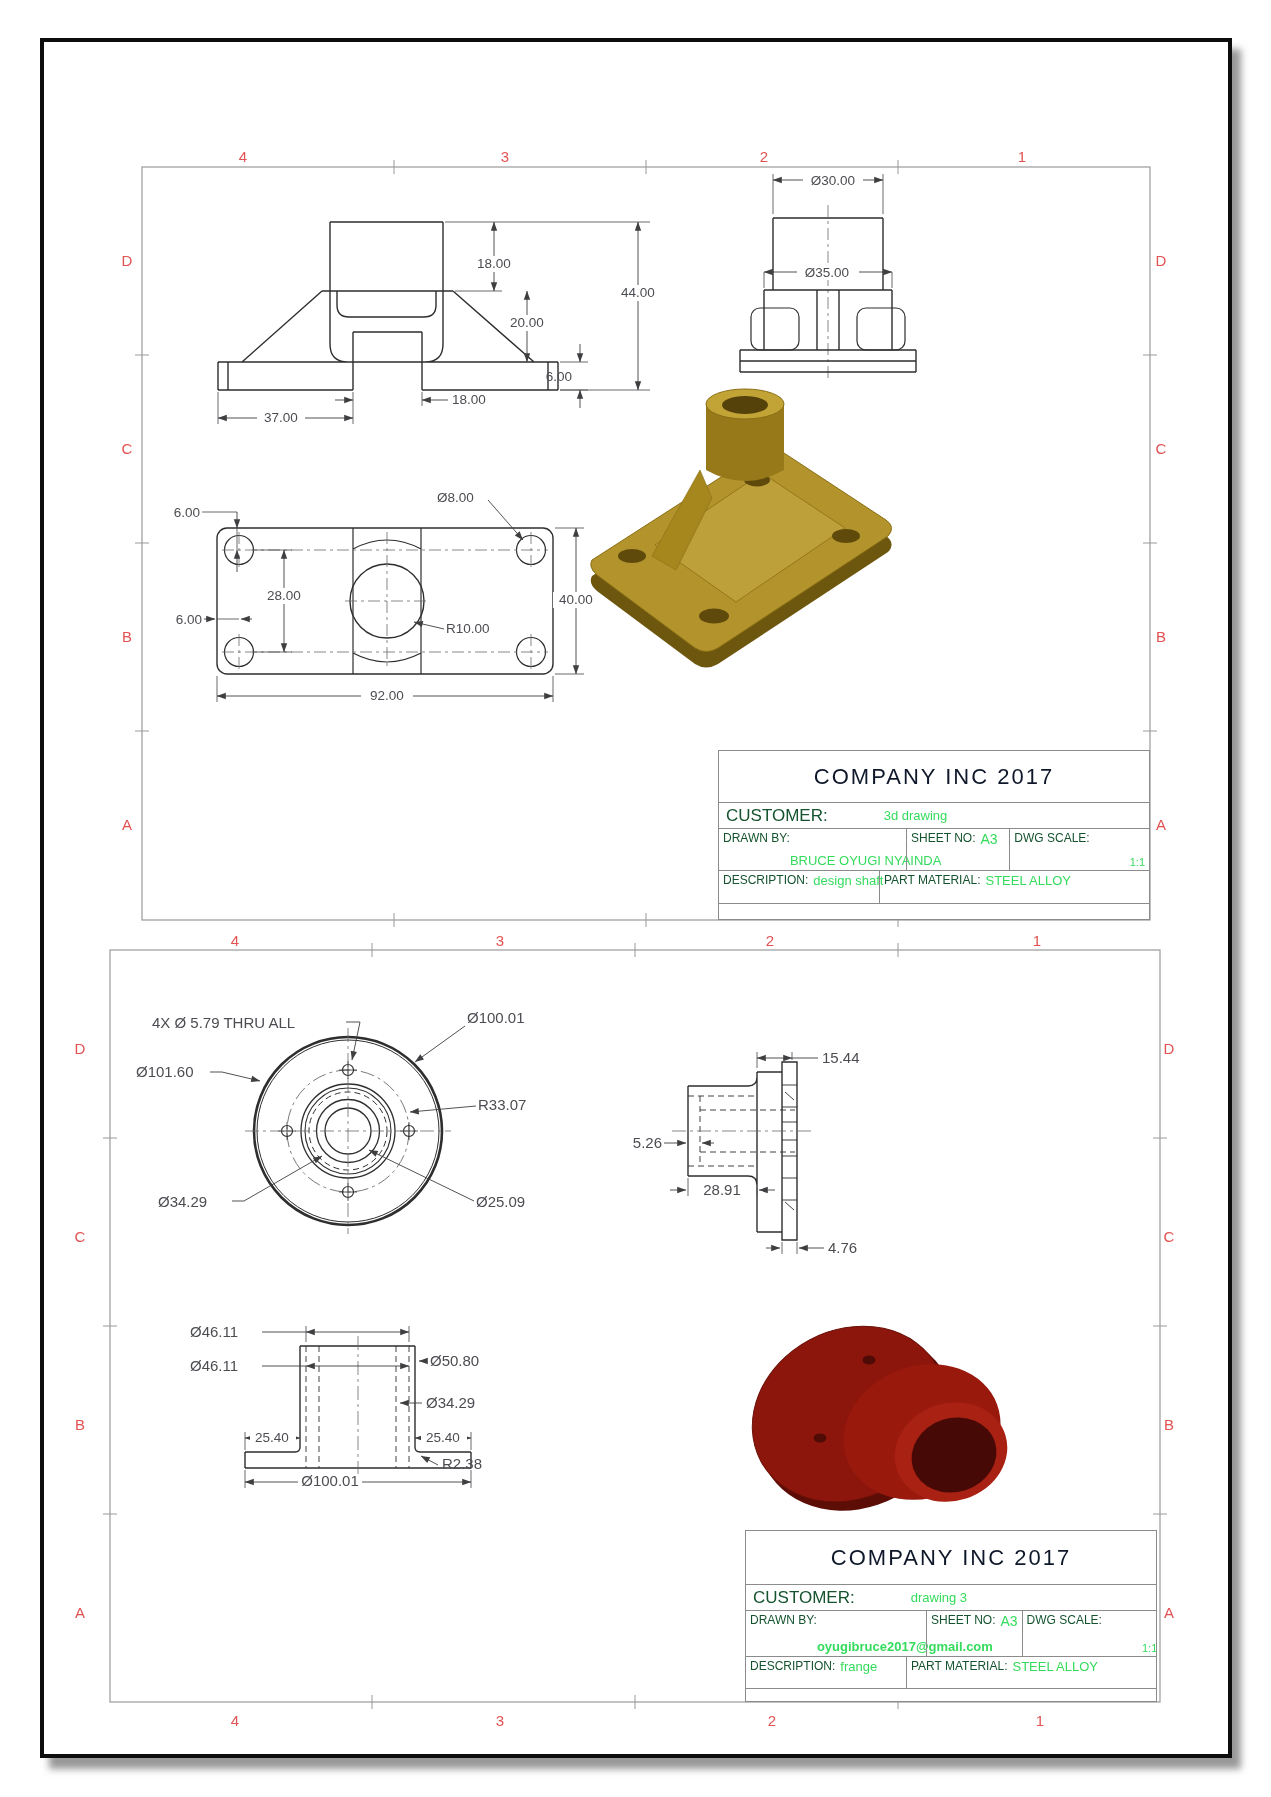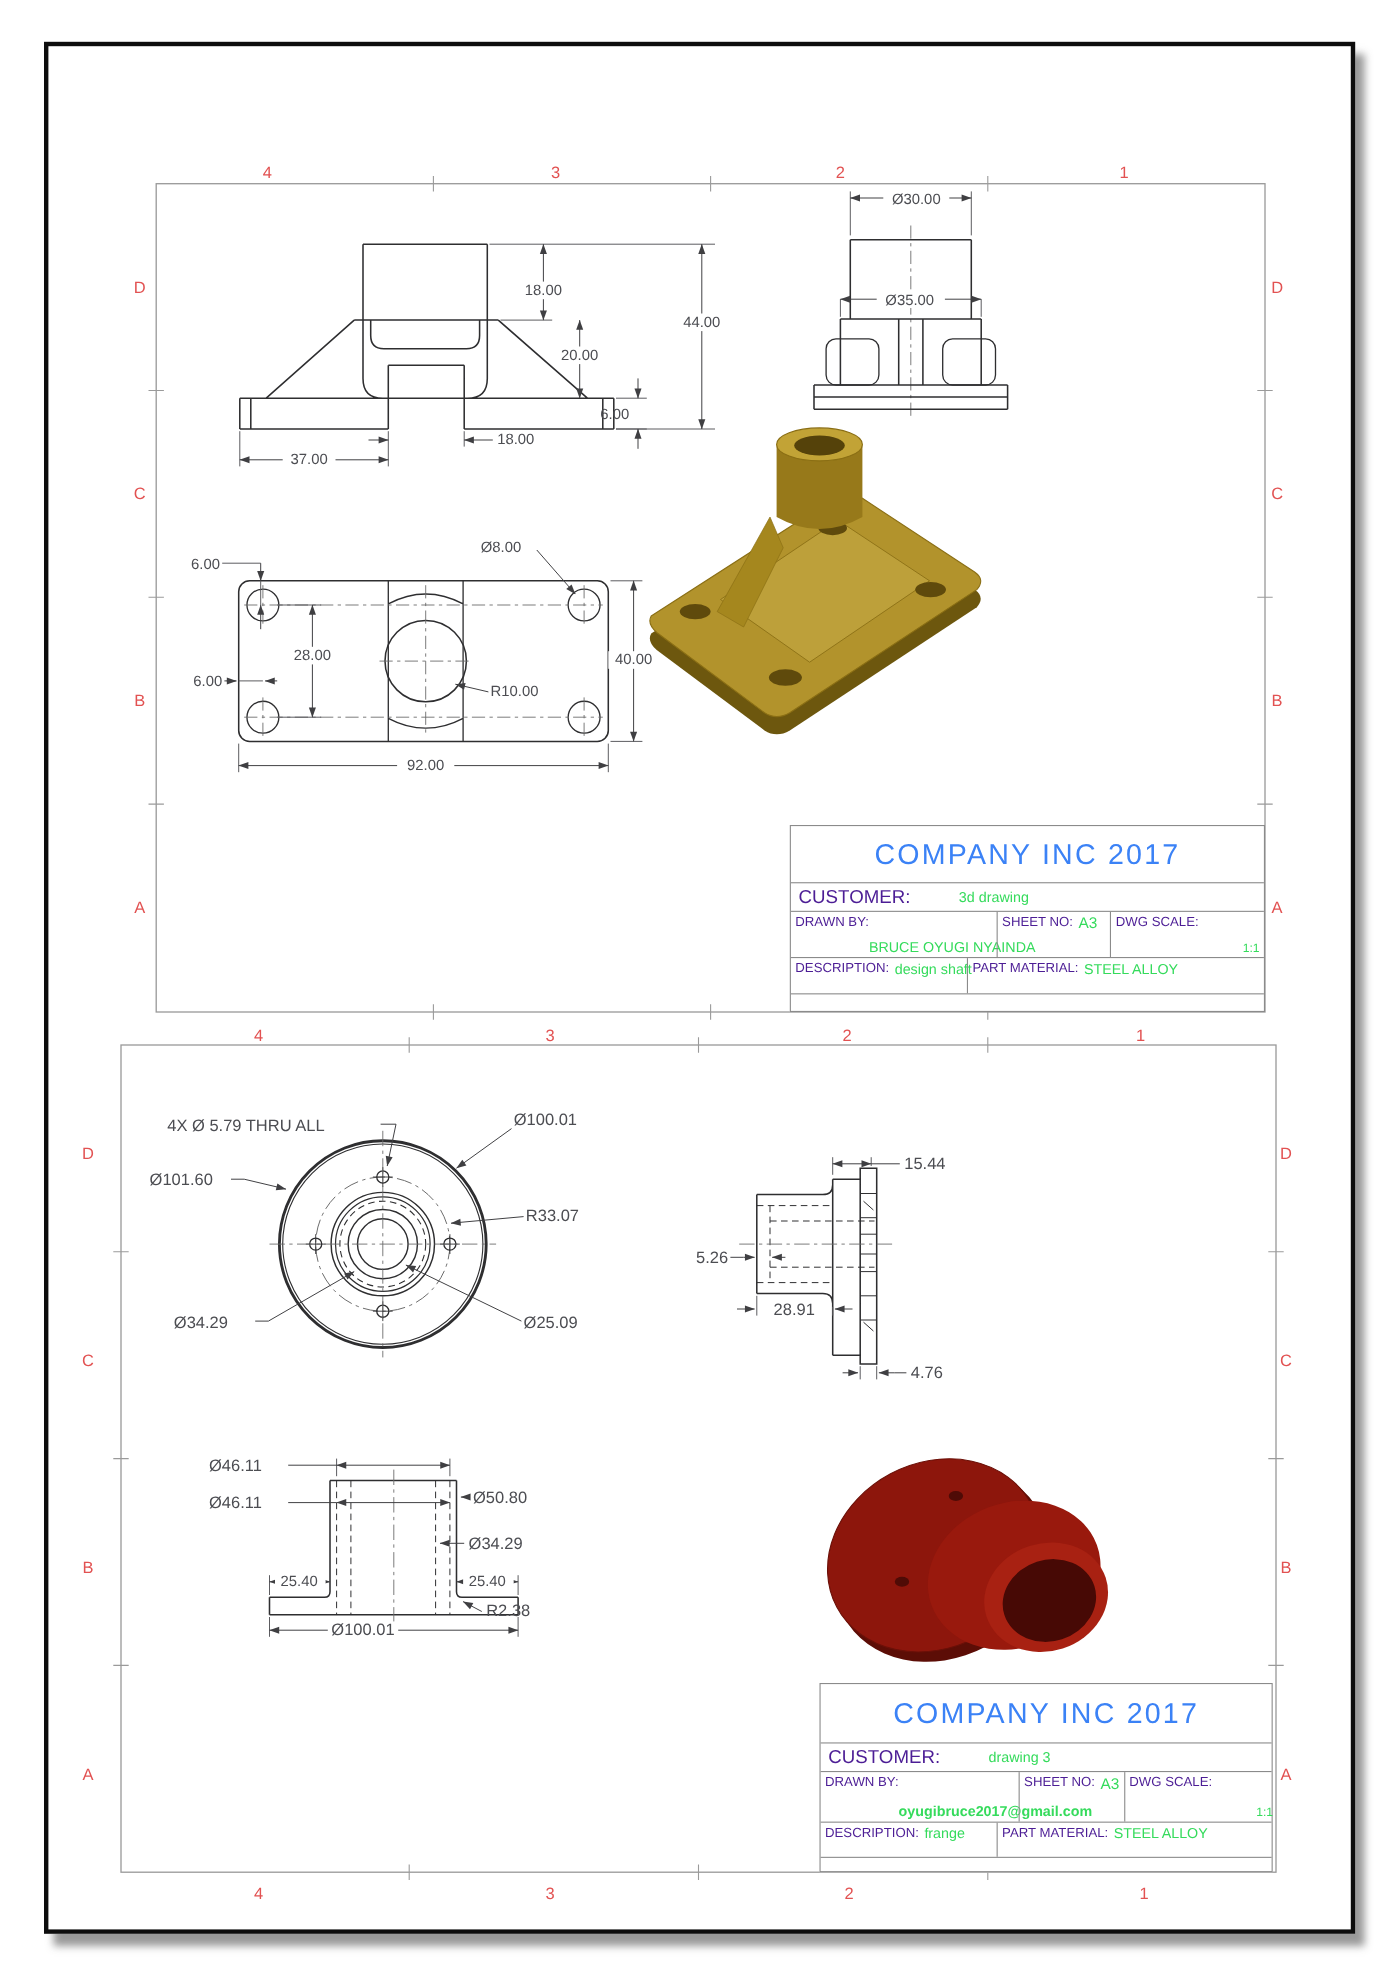--- a/index.html
+++ b/index.html
@@ -12,32 +12,32 @@
   .zone{font:15px "Liberation Sans",sans-serif;fill:#e25252;}
   .dt{font:13.5px "Liberation Sans",sans-serif;fill:#4c4d52;}
   .dt2{font:15px "Liberation Sans",sans-serif;fill:#4c4d52;}
   .bg{fill:#ffffff;}
   
   .tblock{position:absolute;background:#fff;border:1px solid #8b8b8b;box-sizing:border-box;
           display:flex;flex-direction:column;}
   .tb-r{border-bottom:1px solid #8b8b8b;display:flex;box-sizing:border-box;}
   .tb-r:last-child{border-bottom:none;}
   .tb-title{align-items:center;justify-content:center;}
-  .tb-company{color:#3b82f6;font-size:26px;letter-spacing:2px;white-space:nowrap;}
+  .tb-company{color:#0f172a;font-size:22px;letter-spacing:2px;white-space:nowrap;}
   .tb-cust{align-items:center;padding-left:7px;}
-  .lab{color:#4c1d95;font-size:12px;white-space:nowrap;}
+  .lab{color:#14532d;font-size:12px;white-space:nowrap;}
   .lab-lg{font-size:17px;}
   .val{color:#35db5c;font-size:12px;white-space:nowrap;}
   .c{box-sizing:border-box;padding:2px 4px;display:flex;justify-content:space-between;}
   .c + .c{border-left:1px solid #8b8b8b;}
   .c-inline{flex-direction:row;justify-content:flex-start;gap:5px;}
   .val-name{align-self:flex-end;font-size:13px;}
   .val-a3{font-size:14px;}
   .val-scale{align-self:flex-end;font-size:11px;margin-left:40px;}
-  .cust-val{margin-left:44px;font-size:13px;}
+  .cust-val{margin-left:56px;font-size:13px;}
   .val-email{align-self:flex-end;font-size:13px;font-weight:bold;}
   .val-mid{font-size:13px;}
 </style>
 </head>
 <body>
 
 <div class="page">
   <div class="outer-border"></div>
 
   <svg width="1271" height="1797" viewBox="0 0 1271 1797">

